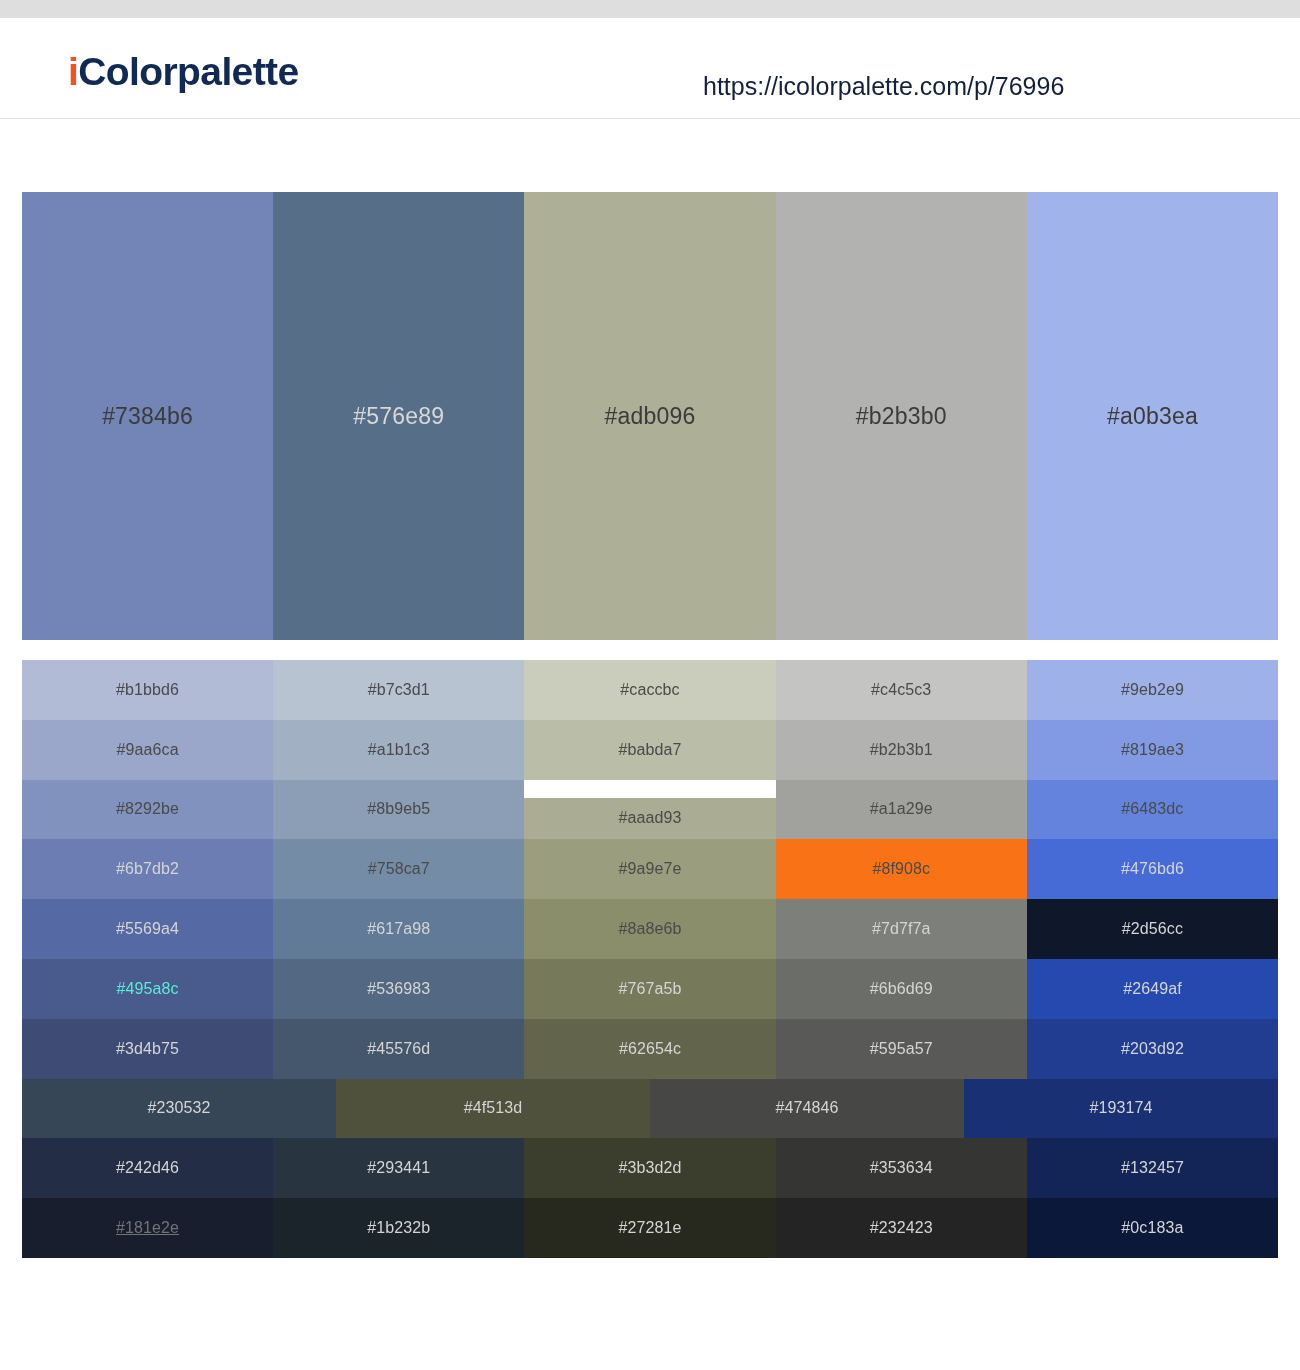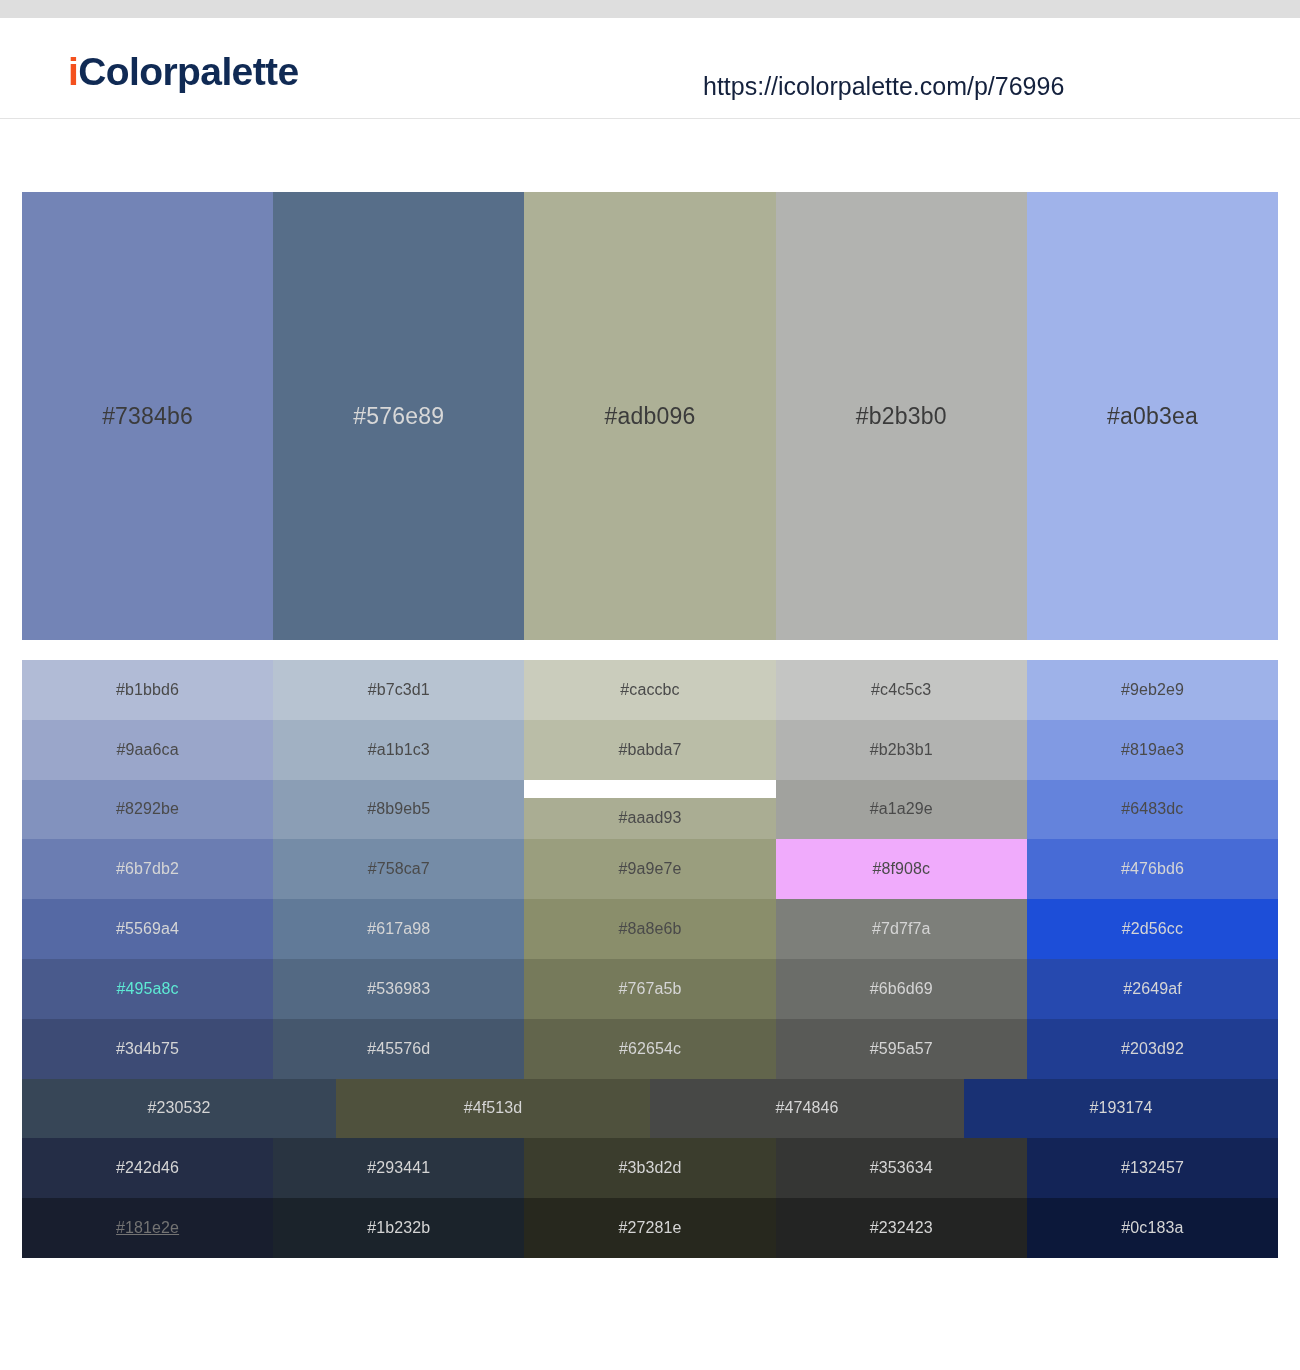--- a/index.html
+++ b/index.html
@@ -183,41 +183,41 @@
       <div class="tint-row">
         <div class="tint-cell" style="background: rgb(107, 125, 178); color: rgb(213, 213, 213);">
           <span>#6b7db2</span>
         </div>
         <div class="tint-cell" style="background: rgb(117, 140, 167); color: rgb(74, 74, 74);">
           <span>#758ca7</span>
         </div>
         <div class="tint-cell" style="background: rgb(154, 158, 126); color: rgb(74, 74, 74);">
           <span>#9a9e7e</span>
         </div>
-        <div class="tint-cell" style="background: #f0abfc; color: rgb(74, 74, 74);">
+        <div class="tint-cell" style="background: #f97316; color: rgb(74, 74, 74);">
           <span>#8f908c</span>
         </div>
         <div class="tint-cell" style="background: rgb(71, 107, 214); color: rgb(213, 213, 213);">
           <span>#476bd6</span>
         </div>
       </div>
       <div class="tint-row">
         <div class="tint-cell" style="background: rgb(85, 105, 164); color: rgb(213, 213, 213);">
           <span>#5569a4</span>
         </div>
         <div class="tint-cell" style="background: rgb(97, 122, 152); color: rgb(213, 213, 213);">
           <span>#617a98</span>
         </div>
         <div class="tint-cell" style="background: rgb(138, 142, 107); color: rgb(74, 74, 74);">
           <span>#8a8e6b</span>
         </div>
         <div class="tint-cell" style="background: rgb(125, 127, 122); color: rgb(213, 213, 213);">
           <span>#7d7f7a</span>
         </div>
-        <div class="tint-cell" style="background: #1d4ed8; color: rgb(213, 213, 213); justify-content: center;">
+        <div class="tint-cell" style="background: #0f172a; color: rgb(213, 213, 213); justify-content: center;">
           <span>#2d56cc</span>
         </div>
       </div>
       <div class="tint-row">
         <div class="tint-cell" style="background: rgb(73, 90, 140); color: #5eead4;">
           <span>#495a8c</span>
         </div>
         <div class="tint-cell" style="background: rgb(83, 105, 131); color: rgb(213, 213, 213);">
           <span>#536983</span>
         </div>

